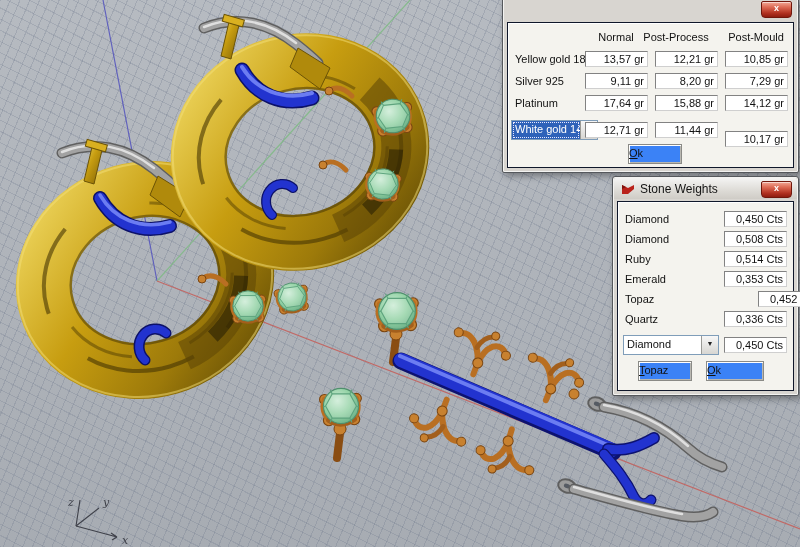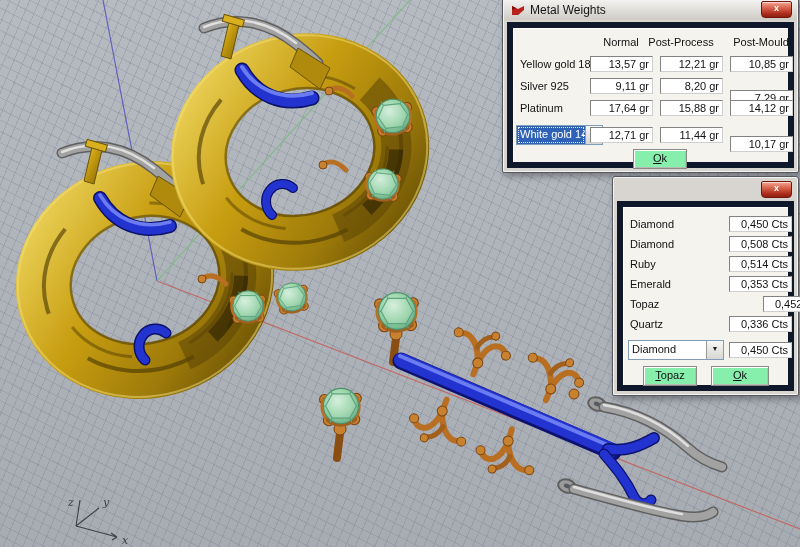--- a/index.html
+++ b/index.html
@@ -20,29 +20,29 @@
        background:linear-gradient(#f4f4f3,#dddbd6 60%,#cfccc6);border-radius:2px 2px 0 0;
        display:flex;align-items:center;}
   .titletext{font-size:12px;color:#141414;margin-left:5px;}
   .dlgicon{width:14px;height:12px;margin-left:7px;flex:0 0 auto;}
   .closeBtn{position:absolute;width:29px;height:15px;right:6px;
        background:linear-gradient(#f2a896,#dd6a54 35%,#b03020 75%,#8e1d10);
        border:1px solid #731softa;border:1px solid #71170c;border-radius:2px 2px 4px 4px;
        color:#fff;font:bold 9px "Liberation Sans",sans-serif;text-align:center;line-height:13px;
        box-shadow:inset 0 1px 0 rgba(255,255,255,.55);cursor:pointer;}
   .client{position:absolute;left:4px;right:4px;bottom:4px;background:#f4f3ee;
-       border:6px solid #0f172a;box-shadow:inset 1px 1px 0 #fff;}
+       border:1px solid #0f172a;box-shadow:inset 1px 1px 0 #fff;}
   .lbl{position:absolute;font-size:11px;color:#111;white-space:nowrap;line-height:16px;}
   .hdr{position:absolute;font-size:11px;color:#111;transform:translateX(-50%);white-space:nowrap;}
   .tfield{position:absolute;height:14px;background:#fff;border:1px solid #828282;
        border-right-color:#cfcfcf;border-bottom-color:#cfcfcf;
        font:11px "Liberation Sans",sans-serif;text-align:right;padding:0 3px;color:#111;}
-  .btn{position:absolute;background:#86efac;border:1px solid #8a8a86;
+  .btn{position:absolute;background:#3b82f6;border:1px solid #8a8a86;
        box-shadow:inset 1px 1px 0 #ffffff, inset -1px -1px 0 #b9b8b2;
-       font:11px "Liberation Sans",sans-serif;color:#111;text-align:center;cursor:pointer;}
+       font:11px "Liberation Sans",sans-serif;color:#111;text-align:left;cursor:pointer;}
   .accel::first-letter{text-decoration:underline;}
   .combo{position:absolute;height:18px;background:#fff;border:1px solid #7f9db9;display:flex;cursor:pointer;}
   .comboTxt{flex:1;font:11px "Liberation Sans",sans-serif;line-height:16px;padding:0 3px;
        white-space:nowrap;overflow:hidden;color:#111;}
   .comboTxt.sel{background:#2e62b9;color:#fff;outline:1px dotted #e8e8ff;outline-offset:-2px;}
   .comboBtn{flex:0 0 16px;background:linear-gradient(#f7f7f7,#d7d6d2);border-left:1px solid #9a9a96;
        font-size:7px;line-height:16px;text-align:center;color:#222;}
   svg text.axlbl{font:italic 11px "DejaVu Serif",serif;fill:#3e4049;}
 </style>
 </head>
@@ -194,61 +194,61 @@
       <path d="M76 526 L80 500"></path>
       <path d="M76 526 L99 508"></path>
       <path d="M76 526 L117 537 M117 537 L111 533 M117 537 L112 540"></path>
       <text class="axlbl" x="68" y="506" stroke="none">z</text>
       <text class="axlbl" x="103" y="506" stroke="none">y</text>
       <text class="axlbl" x="122" y="544" stroke="none">x</text>
     </g>
   </svg>
 
   <div class="dlg" style="left:502px;top:-3px;width:295px;height:174px;">
-    <div class="titlebar">
-      <svg class="dlgicon" viewBox="0 0 14 12">
-        <path d="M1 11 L1 2 L7 5 L13 2 L13 6 L7 11 Z" fill="#b9221b"></path>
-        <path d="M1 2 L5 4 L1 6 Z" fill="#7e120d"></path>
-      </svg>
-      <span class="titletext">Metal Weights</span>
-    </div>
     <div class="closeBtn" style="top:3px;">x</div>
     <div class="client" style="top:24px;">
       <span class="hdr" style="left:108px;top:8px;">Normal</span>
       <span class="hdr" style="left:168px;top:8px;">Post-Process</span>
       <span class="hdr" style="left:248px;top:8px;">Post-Mould</span>
 
       <span class="lbl" style="left:7px;top:28px;">Yellow gold 18</span>
       <input class="tfield" style="left: 77px; top: 28px; width: 55px;" readonly="" value="13,57 gr">
       <input class="tfield" style="left: 147px; top: 28px; width: 55px;" readonly="" value="12,21 gr">
       <input class="tfield" style="left: 217px; top: 28px; width: 55px;" readonly="" value="10,85 gr">
 
       <span class="lbl" style="left:7px;top:50px;">Silver 925</span>
       <input class="tfield" style="left: 77px; top: 50px; width: 55px;" readonly="" value="9,11 gr">
       <input class="tfield" style="left: 147px; top: 50px; width: 55px;" readonly="" value="8,20 gr">
-      <input class="tfield" style="left: 217px; top: 62px; width: 55px;" readonly="" value="7,29 gr">
+      <input class="tfield" style="left: 217px; top: 50px; width: 55px;" readonly="" value="7,29 gr">
 
       <span class="lbl" style="left:7px;top:72px;">Platinum</span>
       <input class="tfield" style="left: 77px; top: 72px; width: 55px;" readonly="" value="17,64 gr">
       <input class="tfield" style="left: 147px; top: 72px; width: 55px;" readonly="" value="15,88 gr">
       <input class="tfield" style="left: 217px; top: 72px; width: 55px;" readonly="" value="14,12 gr">
 
       <div class="combo" style="left:3px;top:97px;width:85px;">
         <span class="comboTxt sel">White gold 14K.</span>
         <span class="comboBtn">▼</span>
       </div>
       <input class="tfield" style="left: 77px; top: 99px; width: 55px;" readonly="" value="12,71 gr">
       <input class="tfield" style="left: 147px; top: 99px; width: 55px;" readonly="" value="11,44 gr">
       <input class="tfield" style="left: 217px; top: 108px; width: 55px;" readonly="" value="10,17 gr">
 
       <div class="btn accel" style="left:120px;top:121px;width:52px;height:18px;line-height:17px;">Ok</div>
     </div>
   </div>
 
   <div class="dlg" style="left:612px;top:176px;width:185px;height:218px;">
+    <div class="titlebar">
+      <svg class="dlgicon" viewBox="0 0 14 12">
+        <path d="M1 11 L1 2 L7 5 L13 2 L13 6 L7 11 Z" fill="#b9221b"></path>
+        <path d="M1 2 L5 4 L1 6 Z" fill="#7e120d"></path>
+      </svg>
+      <span class="titletext">Stone Weights</span>
+    </div>
     <div class="closeBtn" style="top:4px;">x</div>
     <div class="client" style="top:24px;">
       <span class="lbl" style="left:7px;top:9px;">Diamond</span>
       <input class="tfield" style="left: 106px; top: 9px; width: 55px;" readonly="" value="0,450 Cts">
       <span class="lbl" style="left:7px;top:29px;">Diamond</span>
       <input class="tfield" style="left: 106px; top: 29px; width: 55px;" readonly="" value="0,508 Cts">
       <span class="lbl" style="left:7px;top:49px;">Ruby</span>
       <input class="tfield" style="left: 106px; top: 49px; width: 55px;" readonly="" value="0,514 Cts">
       <span class="lbl" style="left:7px;top:69px;">Emerald</span>
       <input class="tfield" style="left: 106px; top: 69px; width: 55px;" readonly="" value="0,353 Cts">

